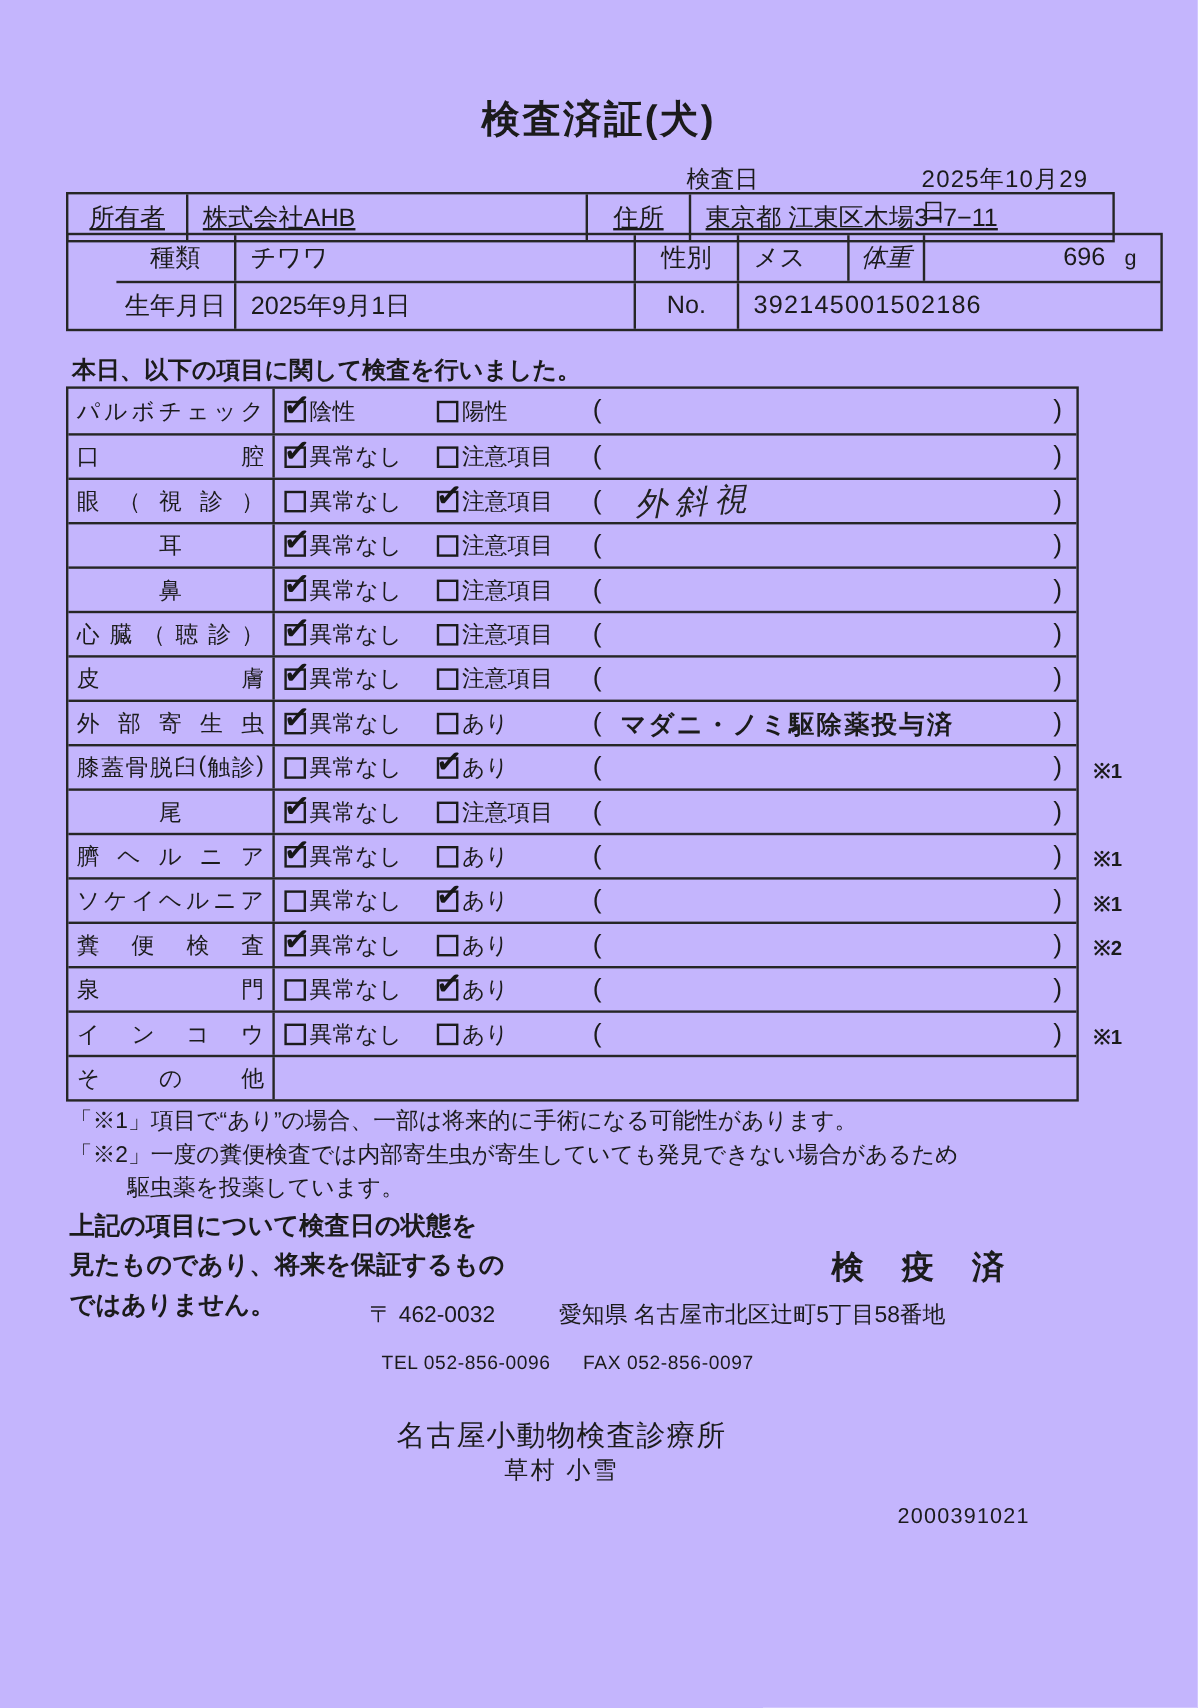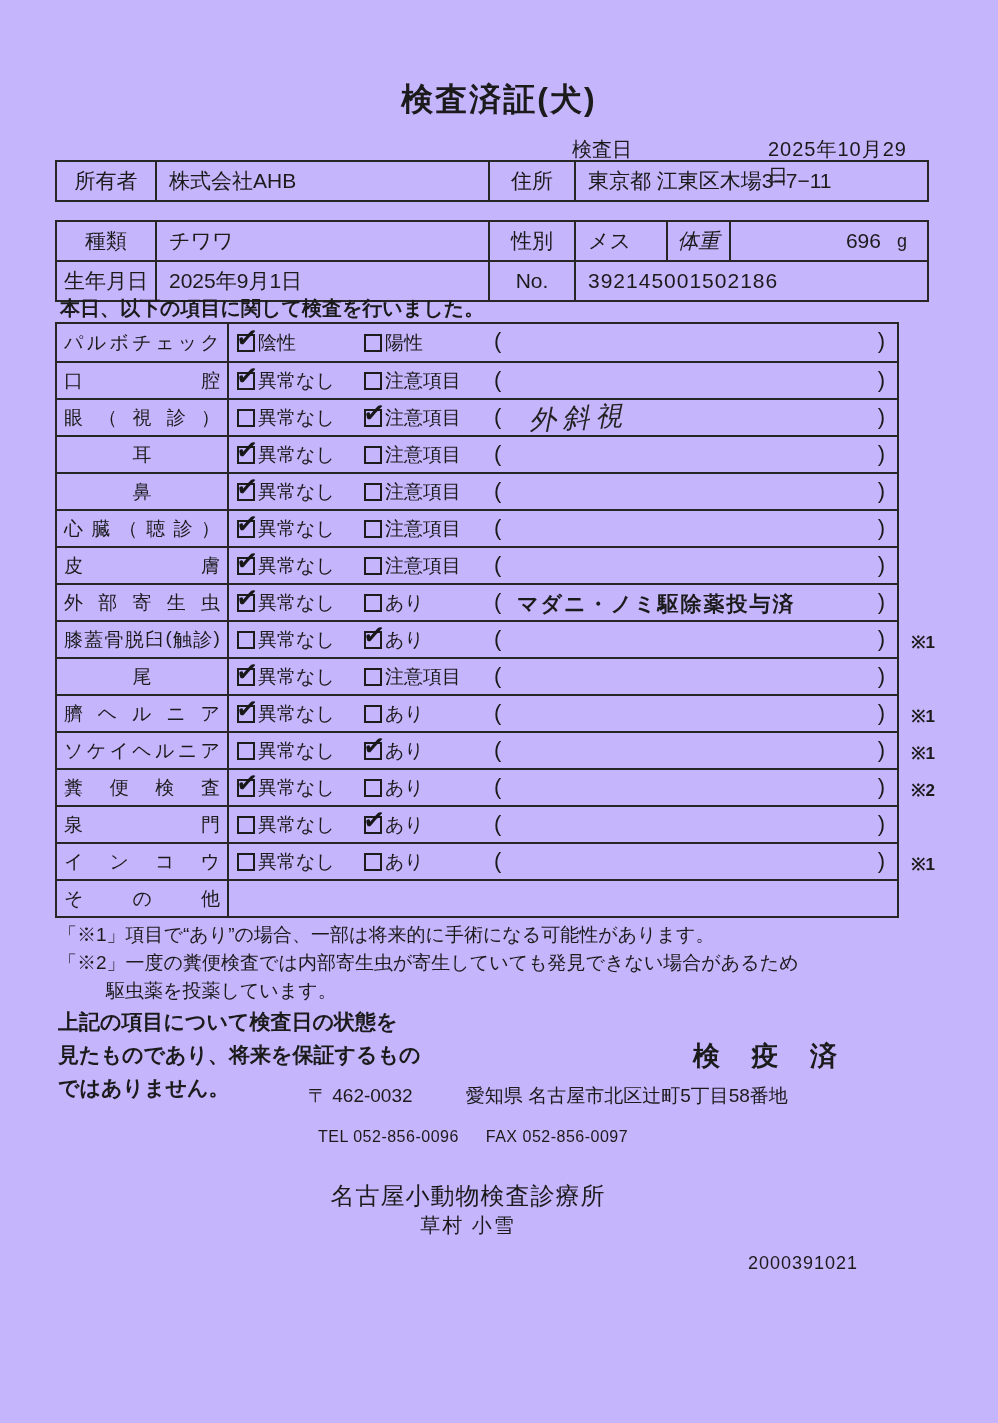--- a/index.html
+++ b/index.html
@@ -19,22 +19,22 @@
   .date-line .val{position:absolute; left:768px; letter-spacing:1px;}
 
   
   .grid{position:absolute; left:55px; width:870px; border:2px solid #262626; background:transparent;}
   .grid .row{display:flex; height:38px; align-items:center;}
   .grid .row + .row{border-top:2px solid #262626;}
   .grid .cell{height:100%; display:flex; align-items:center; box-sizing:border-box; font-size:21px;}
   .grid .cell.rb{border-right:2px solid #262626;}
   .grid .cell.lab{justify-content:center; font-weight:normal;}
   .grid .cell.val{padding-left:12px;}
-  .owner-table{top:160px;}
-  .info-table{top:220px;}
+  .owner-table{top:160px;text-decoration:underline;}
+  .info-table{top:194px;padding-left:40px;}
   .w-owner{width:100px;} .w-ownerval{width:333px;} .w-addr{width:86px;} .w-addrval{flex:1;}
   .w-breed{width:100px;} .w-breedval{width:333px;} .w-sex{width:86px;} .w-sexval{width:92px;}
   .w-weight{width:63px;font-style:italic;} .w-weightval{flex:1; justify-content:flex-end; padding-right:20px; gap:16px;}
   .w-no{width:86px; justify-content:center;} .w-noval{flex:1; padding-left:12px; font-size:22px; letter-spacing:1px;}
   .unit{font-size:18px;}
 
   .intro-line{position:absolute; top:295px; left:60px; font-size:20px; font-weight:bold;}
 
   
   .exam-table{

